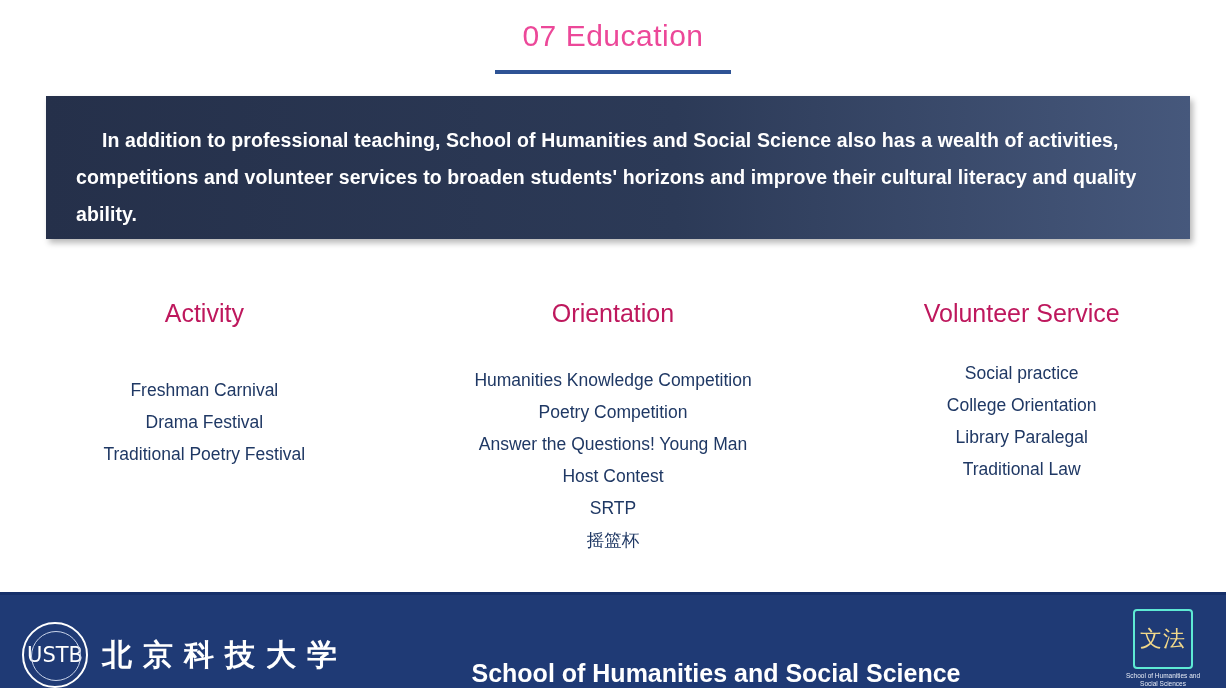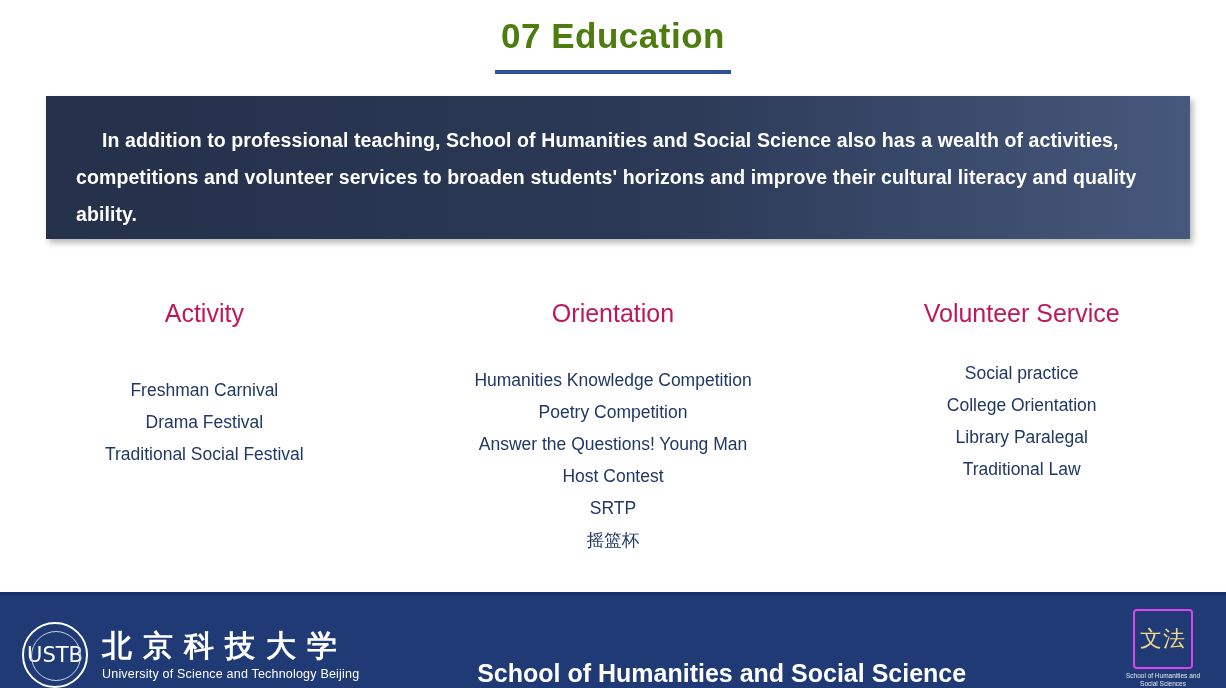--- a/index.html
+++ b/index.html
@@ -19,23 +19,23 @@
 
   
   .title-wrap {
     position: absolute;
     top: 16px;
     left: 0;
     width: 1226px;
     text-align: center;
   }
   .slide-title {
-    font-size: 35px;
-    font-weight: bold;
-    color: #4d7c0f;
+    font-size: 30px;
+    font-weight: normal;
+    color: #ec4899;
     letter-spacing: 0.5px;
     line-height: 40px;
   }
   .title-underline {
     width: 236px;
     height: 4px;
     background: #2e5395;
     margin: 14px auto 0 auto;
   }
 
@@ -161,21 +161,21 @@
   .footer-right {
     margin-right: 24px;
     width: 78px;
     text-align: center;
   }
   .school-badge {
     width: 60px;
     height: 60px;
     margin: 0 auto;
     border-radius: 4px;
-    border: 2px solid #d946ef;
+    border: 2px solid #5eead4;
     background: #1f3a75;
     position: relative;
     display: flex;
     align-items: center;
     justify-content: center;
   }
   .school-badge .glyphs {
     color: #f2d88a;
     font-size: 22px;
     font-family: "DejaVu Sans", sans-serif;
@@ -202,21 +202,21 @@
   <div class="banner">
     <div class="banner-text">In addition to professional teaching, School of Humanities and Social Science also has a wealth of activities, competitions and volunteer services to broaden students' horizons and improve their cultural literacy and quality ability.</div>
   </div>
 
   <div class="columns">
 
     <div class="col col-1">
       <div class="col-head">Activity</div>
       <div class="col-item">Freshman Carnival</div>
       <div class="col-item">Drama Festival</div>
-      <div class="col-item">Traditional Social Festival</div>
+      <div class="col-item">Traditional Poetry Festival</div>
     </div>
 
     <div class="col col-2">
       <div class="col-head">Orientation</div>
       <div class="col-item">Humanities Knowledge Competition</div>
       <div class="col-item">Poetry Competition</div>
       <div class="col-item">Answer the Questions! Young Man</div>
       <div class="col-item">Host Contest</div>
       <div class="col-item">SRTP</div>
       <div class="col-item">摇篮杯</div>
@@ -233,21 +233,20 @@
   </div>
 
   <div class="footer">
 
     <div class="footer-logo">
       <div class="seal">
         <div class="seal-inner">USTB</div>
       </div>
       <div class="cn-name">
         <span class="cn">北京科技大学</span>
-        <span class="en">University of Science and Technology Beijing</span>
       </div>
     </div>
 
     <div class="footer-center">School of Humanities and Social Science</div>
 
     <div class="footer-right">
       <div class="school-badge">
         <span class="glyphs">文法</span>
       </div>
       <div class="badge-caption">School of Humanities and Social Sciences</div>

